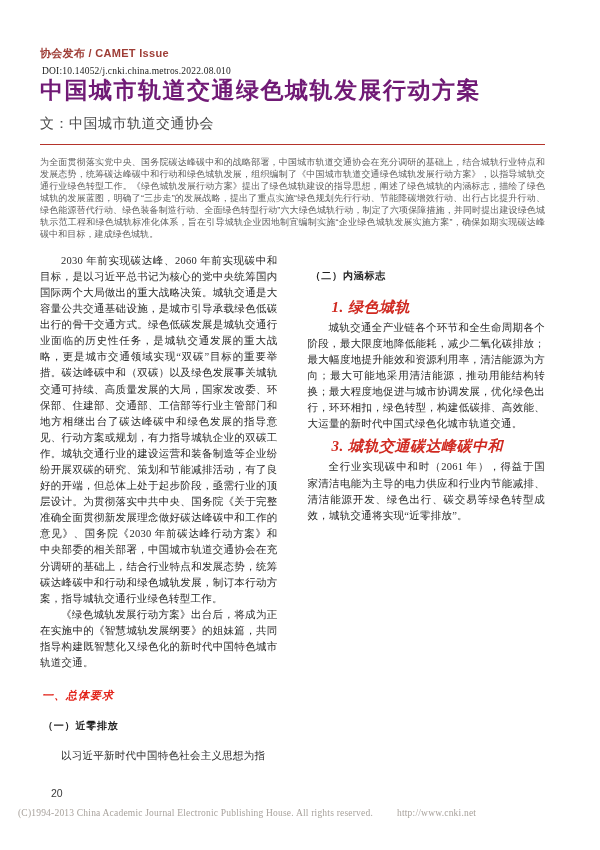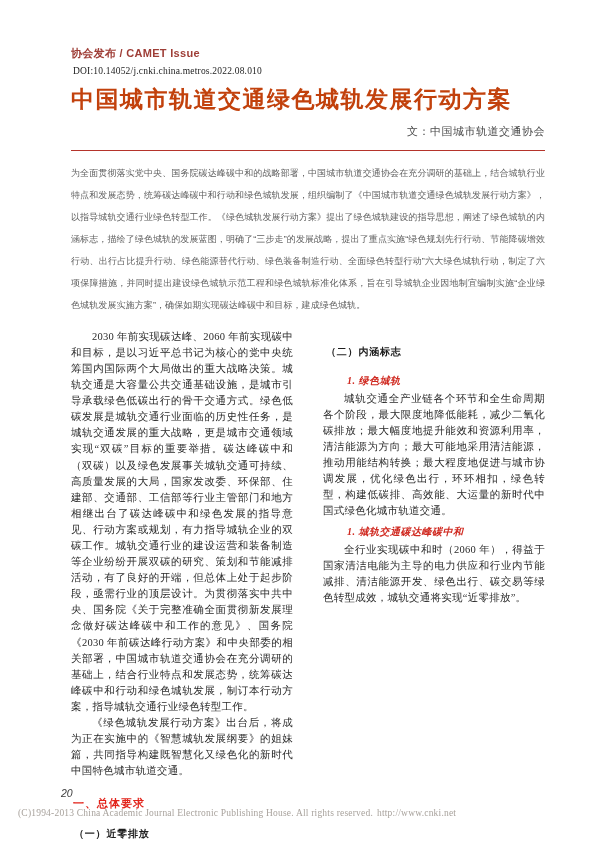--- a/index.html
+++ b/index.html
@@ -5,100 +5,99 @@
   * { margin: 0; padding: 0; box-sizing: border-box; }
   html, body { background: #ffffff; }
   body {
     width: 600px; height: 850px;
     position: relative;
     font-family: "Liberation Serif", "DejaVu Serif", serif;
     overflow: hidden;
   }
   .page {
     position: absolute; inset: 0;
-    padding: 46px 55px 0 71px;
+    padding: 46px 55px 0 40px;
   }
   
   .issue-label {
     font-family: "Liberation Sans", "DejaVu Sans", sans-serif;
     font-size: 11px; font-weight: bold;
     color: #9e3d36; letter-spacing: 0.3px;
   }
   .doi {
     margin: 5px 0 0 2px;
     font-family: "Liberation Serif", serif;
     font-size: 9.5px; color: #1c1c1c; letter-spacing: 0.2px;
   }
   .article-title {
-    margin-top: 9px;
     font-family: "Liberation Sans", "DejaVu Sans", sans-serif;
     font-size: 23px; font-weight: bold;
-    color: #c2410c; letter-spacing: 1.5px;
+    color: #701a75; letter-spacing: 1.5px;
     line-height: 1.25;
   }
   .byline {
     margin-top: 10px;
     font-family: "Liberation Sans", "DejaVu Sans", sans-serif;
-    font-size: 11px; color: #4a4a4a; letter-spacing: 0.5px; text-align: right;
+    font-size: 14px; color: #4a4a4a; letter-spacing: 0.5px;
   }
   
   .rule {
     margin-top: 11px;
     border-top: 1.5px solid #b5342b;
   }
   .abstract {
     margin-top: 11px;
     font-family: "Liberation Sans", "DejaVu Sans", sans-serif;
-    font-size: 9px; line-height: 22px;
+    font-size: 9px; line-height: 12px;
     color: #606060; text-align: justify;
     letter-spacing: 0.1px;
   }
   
   .columns {
     margin-top: 13px;
     display: flex; gap: 30px;
   }
   .col { width: 238.5px; min-height: 515px; }
   .body-p {
     font-size: 10.5px; line-height: 16.1px;
     color: #2a2a2a; text-align: justify;
     letter-spacing: 0.25px;
   }
   .indent { text-indent: 2em; }
   .sec-red {
     margin: 17px 0 4px 2px;
     font-family: "Liberation Sans", "DejaVu Sans", sans-serif;
     font-size: 11px; font-weight: bold;
-    color: #e2231a; letter-spacing: 1px;
+    color: #e2231a; letter-spacing: 1px; font-style: italic;
   }
   .sec-black {
     margin: 16px 0 15px 3px;
     font-family: "Liberation Sans", "DejaVu Sans", sans-serif;
     font-size: 10px; font-weight: bold;
     color: #1d1d1d; letter-spacing: 0.8px;
   }
   .sub-red {
     margin: 5px 0 3px 24px;
     font-style: italic; font-weight: bold;
-    font-size: 10px; color: #d02a21;
+    font-size: 15px; color: #d02a21;
     letter-spacing: 0.5px;
   }
   
   .page-number {
-    position: absolute; left: 61px; top: 787px;
+    position: absolute; left: 51px; top: 787px;
     font-family: "Liberation Sans", "DejaVu Sans", sans-serif;
-    font-size: 10.5px; color: #3a3a3a; font-style: italic;
+    font-size: 10.5px; color: #3a3a3a;
   }
   .copyright {
     position: absolute; left: 18px; top: 808px;
     font-family: "Liberation Serif", serif;
     font-size: 9.5px; color: #a8a29c; letter-spacing: 0.2px;
     white-space: nowrap;
   }
-  .copyright .url { margin-left: 4px; }
+  .copyright .url { margin-left: 24px; }
 </style>
 </head>
 <body>
 
 <div class="page">
 
   <div class="issue-label">协会发布 / CAMET Issue</div>
   <div class="doi">DOI:10.14052/j.cnki.china.metros.2022.08.010</div>
   <h1 class="article-title">中国城市轨道交通绿色城轨发展行动方案</h1>
   <div class="byline">文：中国城市轨道交通协会</div>
@@ -114,22 +113,22 @@
       <p class="body-p indent">《绿色城轨发展行动方案》出台后，将成为正在实施中的《智慧城轨发展纲要》的姐妹篇，共同指导构建既智慧化又绿色化的新时代中国特色城市轨道交通。</p>
       <h2 class="sec-red">一、总体要求</h2>
       <h3 class="sec-black">（一）近零排放</h3>
       <p class="body-p indent">以习近平新时代中国特色社会主义思想为指</p>
     </div>
 
     <div class="col">
       <h3 class="sec-black">（二）内涵标志</h3>
       <h4 class="sub-red">1. 绿色城轨</h4>
       <p class="body-p indent">城轨交通全产业链各个环节和全生命周期各个阶段，最大限度地降低能耗，减少二氧化碳排放；最大幅度地提升能效和资源利用率，清洁能源为方向；最大可能地采用清洁能源，推动用能结构转换；最大程度地促进与城市协调发展，优化绿色出行，环环相扣，绿色转型，构建低碳排、高效能、大运量的新时代中国式绿色化城市轨道交通。</p>
-      <h4 class="sub-red">1. 城轨交通碳达峰碳中和</h4>
-      <p class="body-p indent">全行业实现碳中和时（2060 年），得益于国家清洁电能为主导的电力供应和行业内节能减排、清洁能源开发、绿色出行、碳交易等绿色转型成效，城轨交通将实现“近零排放”。</p>
+      <h4 class="sub-red">3. 城轨交通碳达峰碳中和</h4>
+      <p class="body-p indent">全行业实现碳中和时（2061 年），得益于国家清洁电能为主导的电力供应和行业内节能减排、清洁能源开发、绿色出行、碳交易等绿色转型成效，城轨交通将实现“近零排放”。</p>
     </div>
 
   </div>
 </div>
 
 <div class="page-number">20</div>
 
 <div class="copyright">
   <span>(C)1994-2013 China Academic Journal Electronic Publishing House. All rights reserved.</span><span class="url">http://www.cnki.net</span>
 </div>

